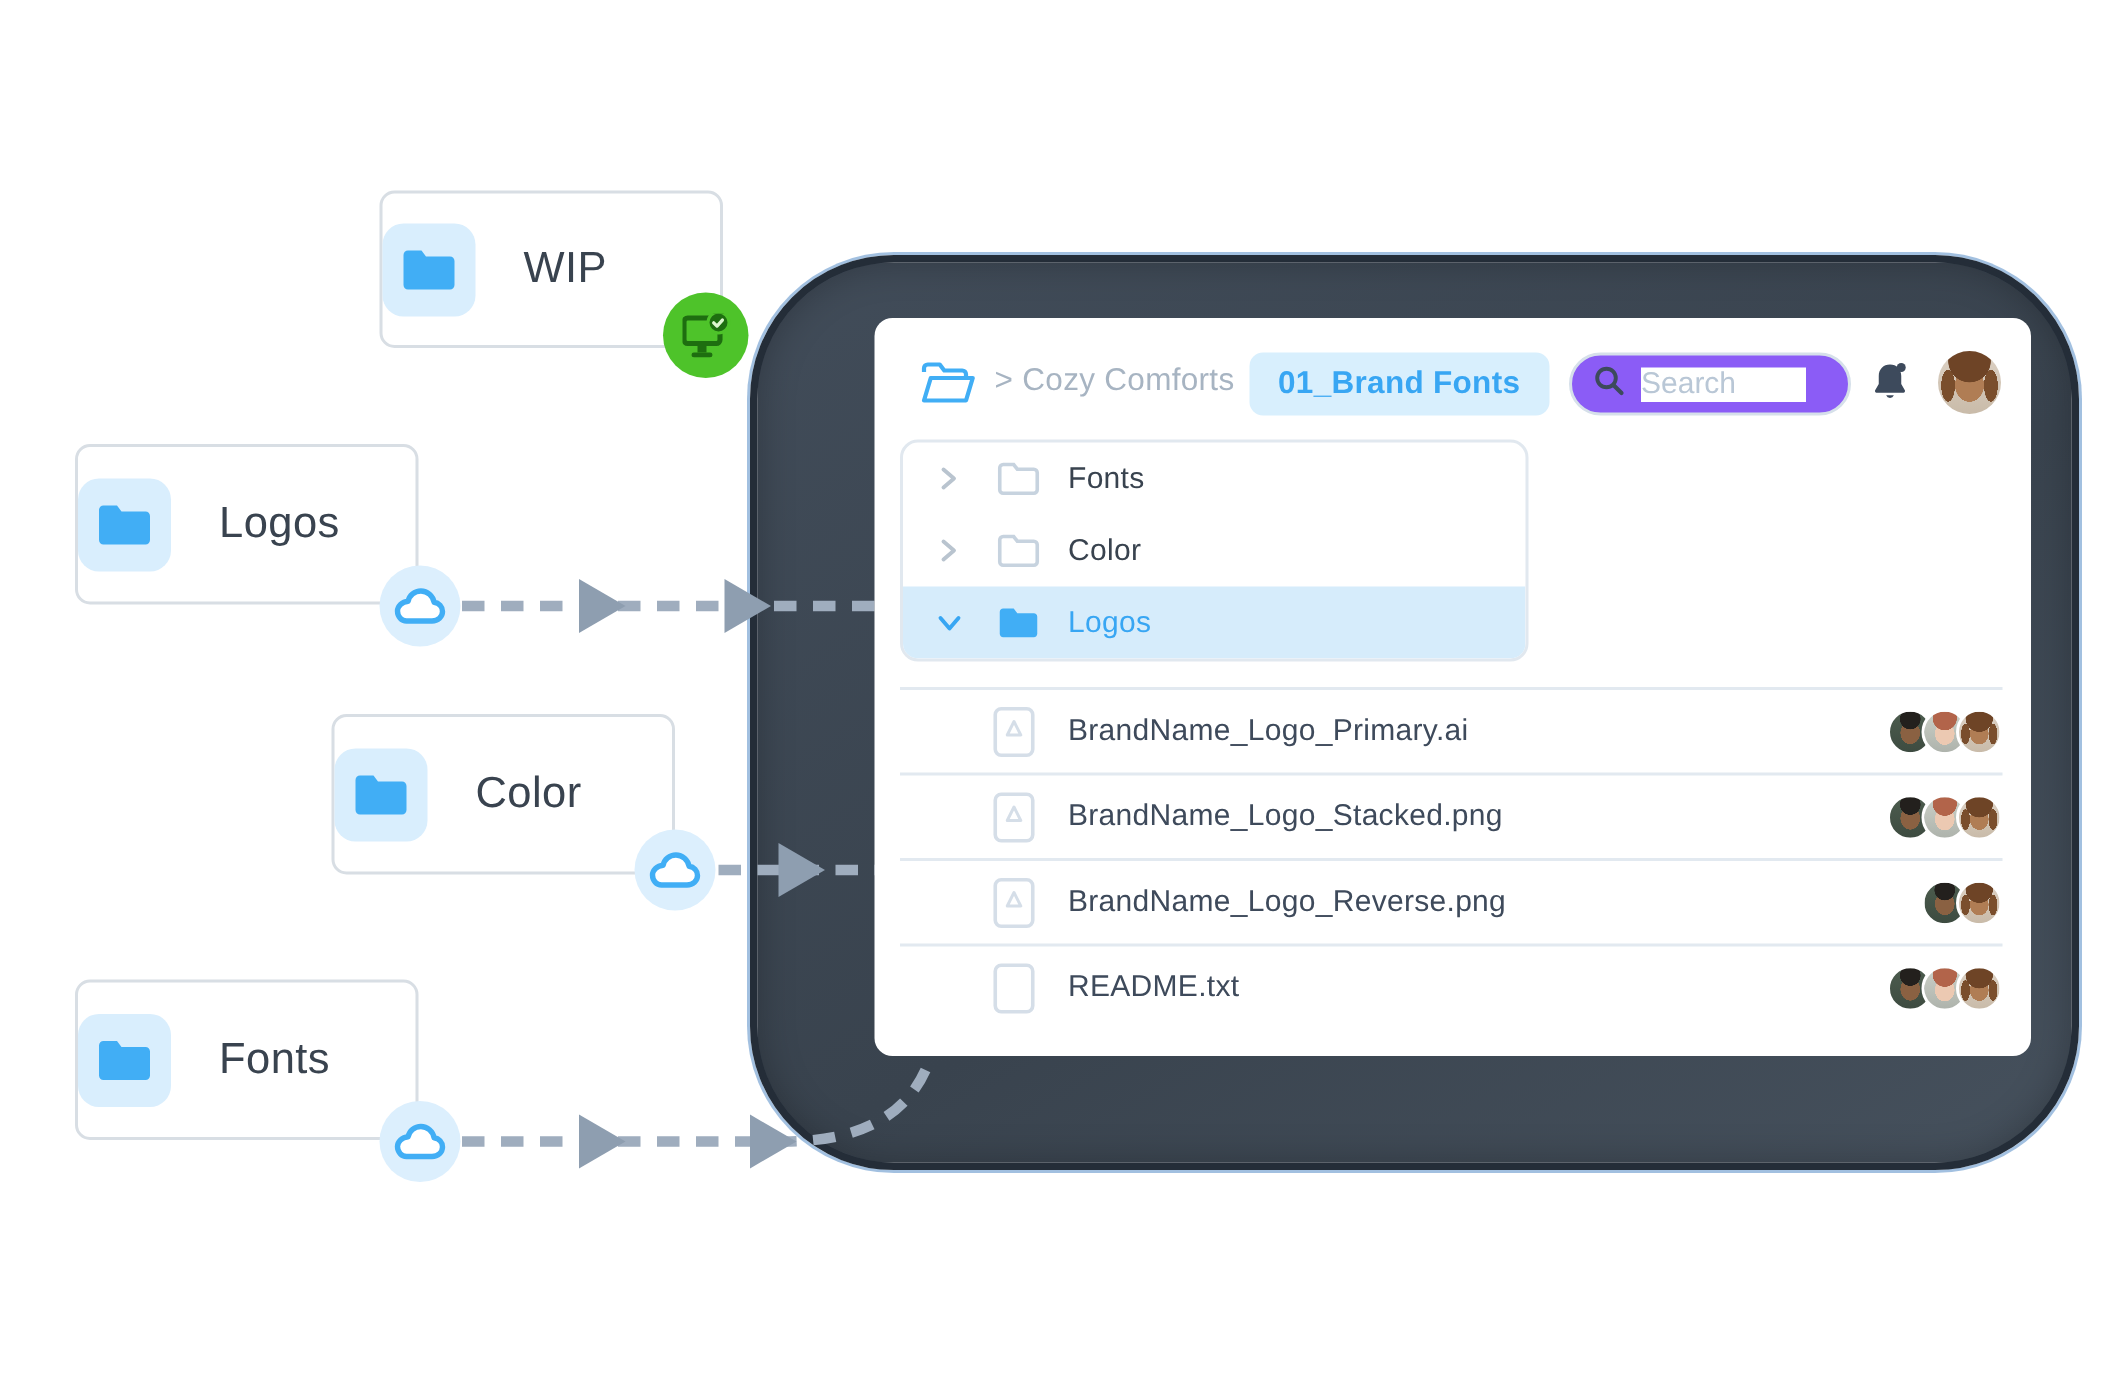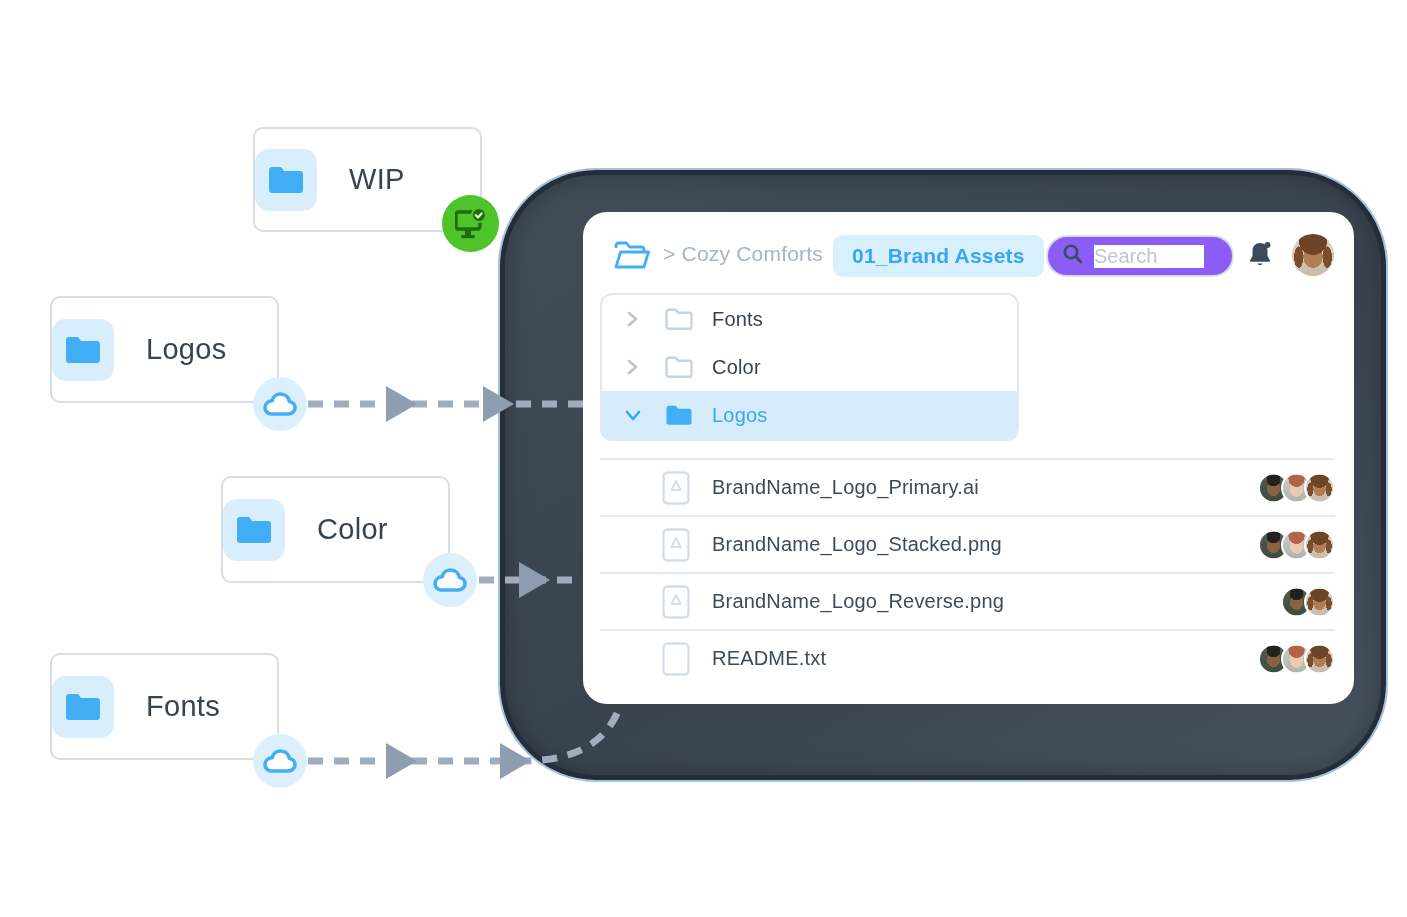--- a/index.html
+++ b/index.html
@@ -20,21 +20,21 @@
   
   .arrows { position:absolute; left:0; top:0; z-index:2; }
   .dash { stroke:#9FADBE; stroke-width:7; fill:none; stroke-dasharray:15 11; }
   .head { fill:#8E9EB0; }
 
   
   .tablet { position:absolute; left:500px; top:170px; width:886px; height:610px; border-radius:96px;
     background:linear-gradient(150deg,#414c59 0%,#39434e 55%,#46515d 100%);
     border:5px solid #242d38; box-shadow:0 0 0 2px rgba(86,140,198,.55), inset 0 0 24px rgba(0,0,0,.25);
     z-index:1; }
-  .screen { position:absolute; left:583px; top:212px; width:771px; height:492px; border-radius:24px;
+  .screen { position:absolute; left:583px; top:212px; width:771px; height:492px; border-radius:12px;
     background:#fff; z-index:3; }
 
   
   .scr-header { position:absolute; left:0; top:0; width:100%; height:80px; }
   .crumb-icon { position:absolute; left:30px; top:28px; }
   .crumb-text { position:absolute; left:80px; top:30px; font-size:21px; color:#A7B4C2; letter-spacing:.2px; white-space:nowrap; }
   .crumb-pill { position:absolute; left:250px; top:23px; height:42px; padding:0 19px; background:#D8EFFD; border-radius:9px;
     display:flex; align-items:center; font-size:21px; font-weight:600; color:#38A6F3; letter-spacing:.2px; }
   .search-box { position:absolute; left:463px; top:23px; width:188px; height:42px; border:2px solid #D6E0EA; border-radius:22px;
     display:flex; align-items:center; padding-left:14px; gap:10px; background:#8b5cf6; }
@@ -175,21 +175,21 @@
         <svg width="38" height="30" viewBox="0 0 38 30">
           <path d="M3 8V5.5C3 4.1 4.1 3 5.5 3h8l3 4h12c1.4 0 2.5 1.1 2.5 2.5V12" fill="none" stroke="#41AEF5" stroke-width="2.8" stroke-linejoin="round"></path>
           <path d="M3 27 L7.5 12 H35.5 L31 27 Z" fill="none" stroke="#41AEF5" stroke-width="2.8" stroke-linejoin="round"></path>
         </svg>
       </span>
       <span class="crumb-text">
         <span>&gt;</span>
         <span>Cozy Comforts</span>
       </span>
       <span class="crumb-pill">
-        <span>01_Brand Assets</span>
+        <span>01_Brand Fonts</span>
       </span>
 
       <div class="search-box">
         <span>
           <svg width="22" height="22" viewBox="0 0 22 22">
               <circle cx="9" cy="9" r="6.2" fill="none" stroke="#3D4A5C" stroke-width="2.6"></circle>
               <path d="M13.6 13.6 L19 19" stroke="#3D4A5C" stroke-width="2.8" stroke-linecap="round"></path>
             </svg>
         </span>
         <input type="text" placeholder="Search" style="">

